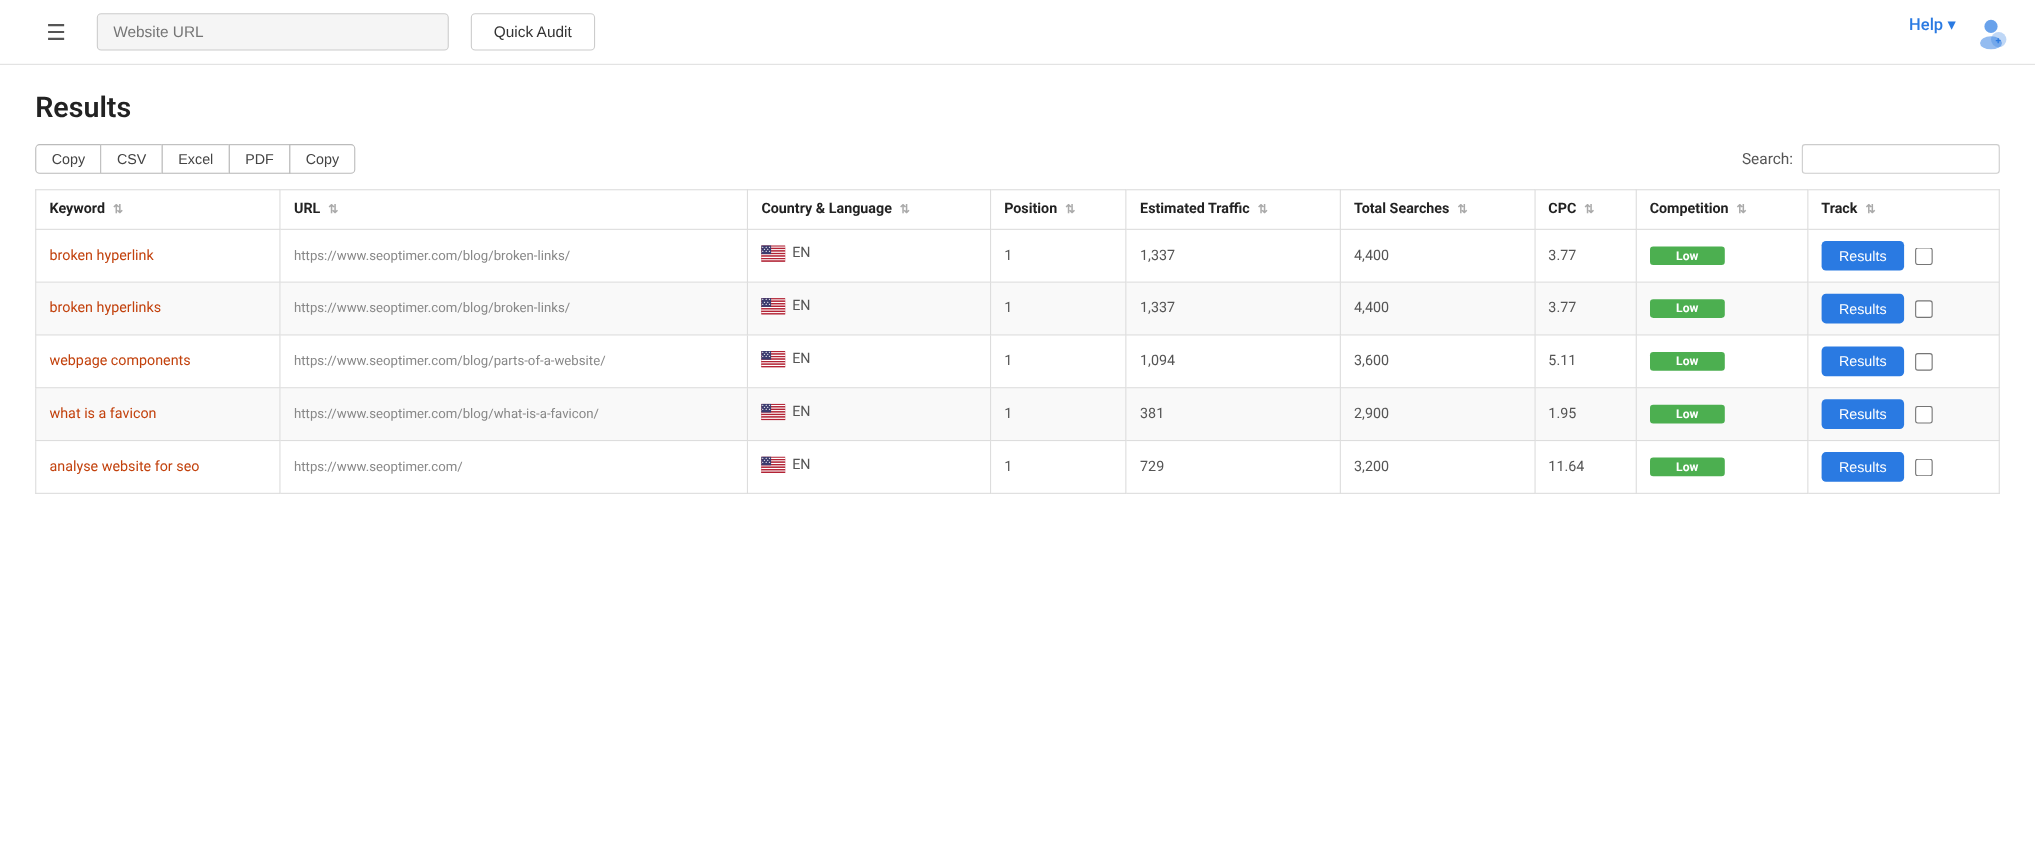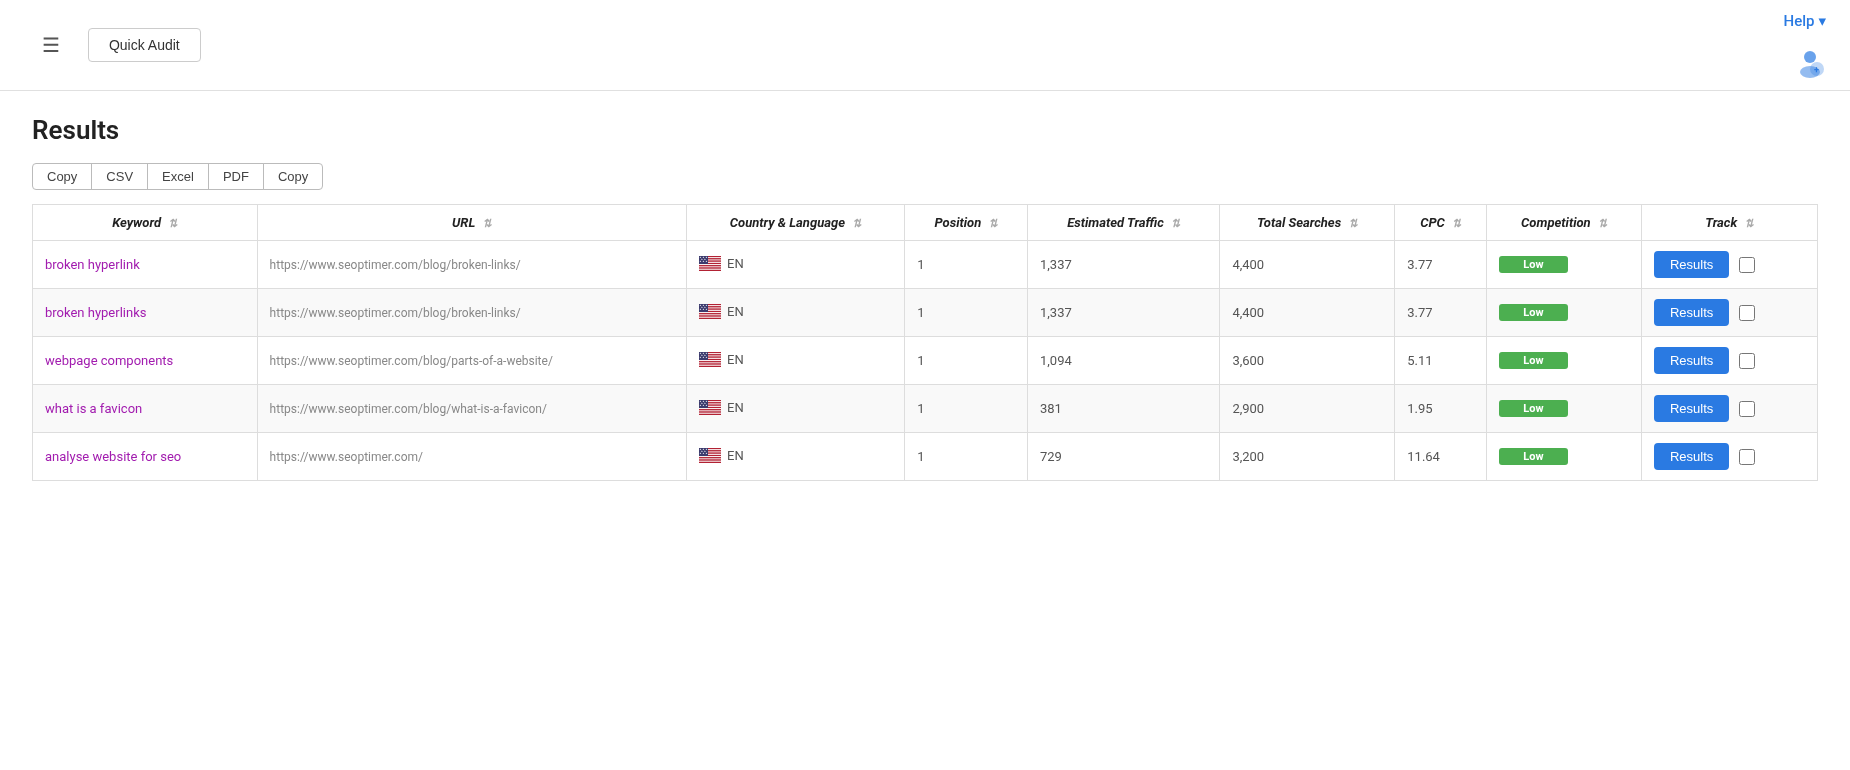--- a/index.html
+++ b/index.html
@@ -45,23 +45,22 @@
       border: 1px solid #ccc;
       border-radius: 4px;
       background: #fff;
       font-size: 14px;
       cursor: pointer;
       color: #333;
     }
     .header-right {
       margin-left: auto;
       display: flex;
-      align-items: flex-end;
+      align-items: flex-start;
       gap: 16px;
-      flex-direction: column;
     }
     .help-btn {
       color: #2a7ae2;
       font-size: 15px;
       cursor: pointer;
       font-weight: 500;
       display: flex;
       align-items: center;
       gap: 4px;
     }
@@ -117,27 +116,26 @@
     
     .results-table {
       width: 100%;
       border-collapse: collapse;
       border: 1px solid #ddd;
     }
     .results-table th {
       background: #fff;
       border: 1px solid #ddd;
       padding: 10px 12px;
-      text-align: center;
+      text-align: left;
       font-size: 13px;
       font-weight: 700;
       color: #222;
       white-space: nowrap;
       vertical-align: bottom;
-      font-style: italic;
     }
     .results-table th.wrap { white-space: normal; min-width: 90px; }
     .results-table td {
       border: 1px solid #ddd;
       padding: 10px 12px;
       font-size: 13px;
       color: #555;
       vertical-align: middle;
     }
     .results-table tr:nth-child(odd) td { background: #fff; }
@@ -180,34 +178,35 @@
       display: flex;
       align-items: center;
       gap: 10px;
     }
     .url-text {
       color: #888;
       font-size: 12px;
       word-break: break-all;
     }
     .keyword-text {
-      color: #a21caf;
+      color: #c2410c;
       font-size: 13px;
     }
 
     
     .logo-svg { width: 44px; height: 44px; }
   </style>
 </head>
 <body>
 
 <div class="header">
 
   <div class="hamburger">☰</div>
 
+  <input class="url-input" type="text" placeholder="Website URL" style="">
 
   <button class="quick-audit-btn">Quick Audit</button>
 
   <div class="header-right">
     <div class="help-btn">
       <span>Help</span>
       <span>▾</span>
     </div>
 
     <svg class="user-icon" viewBox="0 0 32 32" fill="none">
@@ -221,20 +220,24 @@
 
 <div class="main-content">
   <h1 class="page-title">Results</h1>
 
   <div class="toolbar">
     <button class="toolbar-btn">Copy</button>
     <button class="toolbar-btn">CSV</button>
     <button class="toolbar-btn">Excel</button>
     <button class="toolbar-btn">PDF</button>
     <button class="toolbar-btn">Copy</button>
+    <div class="search-area">
+      <span class="search-label">Search:</span>
+      <input class="search-input" type="text" style="">
+    </div>
   </div>
 
   <table class="results-table">
     <thead>
       <tr>
         <th>Keyword <span class="sort-icon">⇅</span></th>
         <th>URL <span class="sort-icon">⇅</span></th>
         <th class="wrap">Country &amp; Language <span class="sort-icon">⇅</span></th>
         <th>Position <span class="sort-icon">⇅</span></th>
         <th class="wrap">Estimated Traffic <span class="sort-icon">⇅</span></th>

